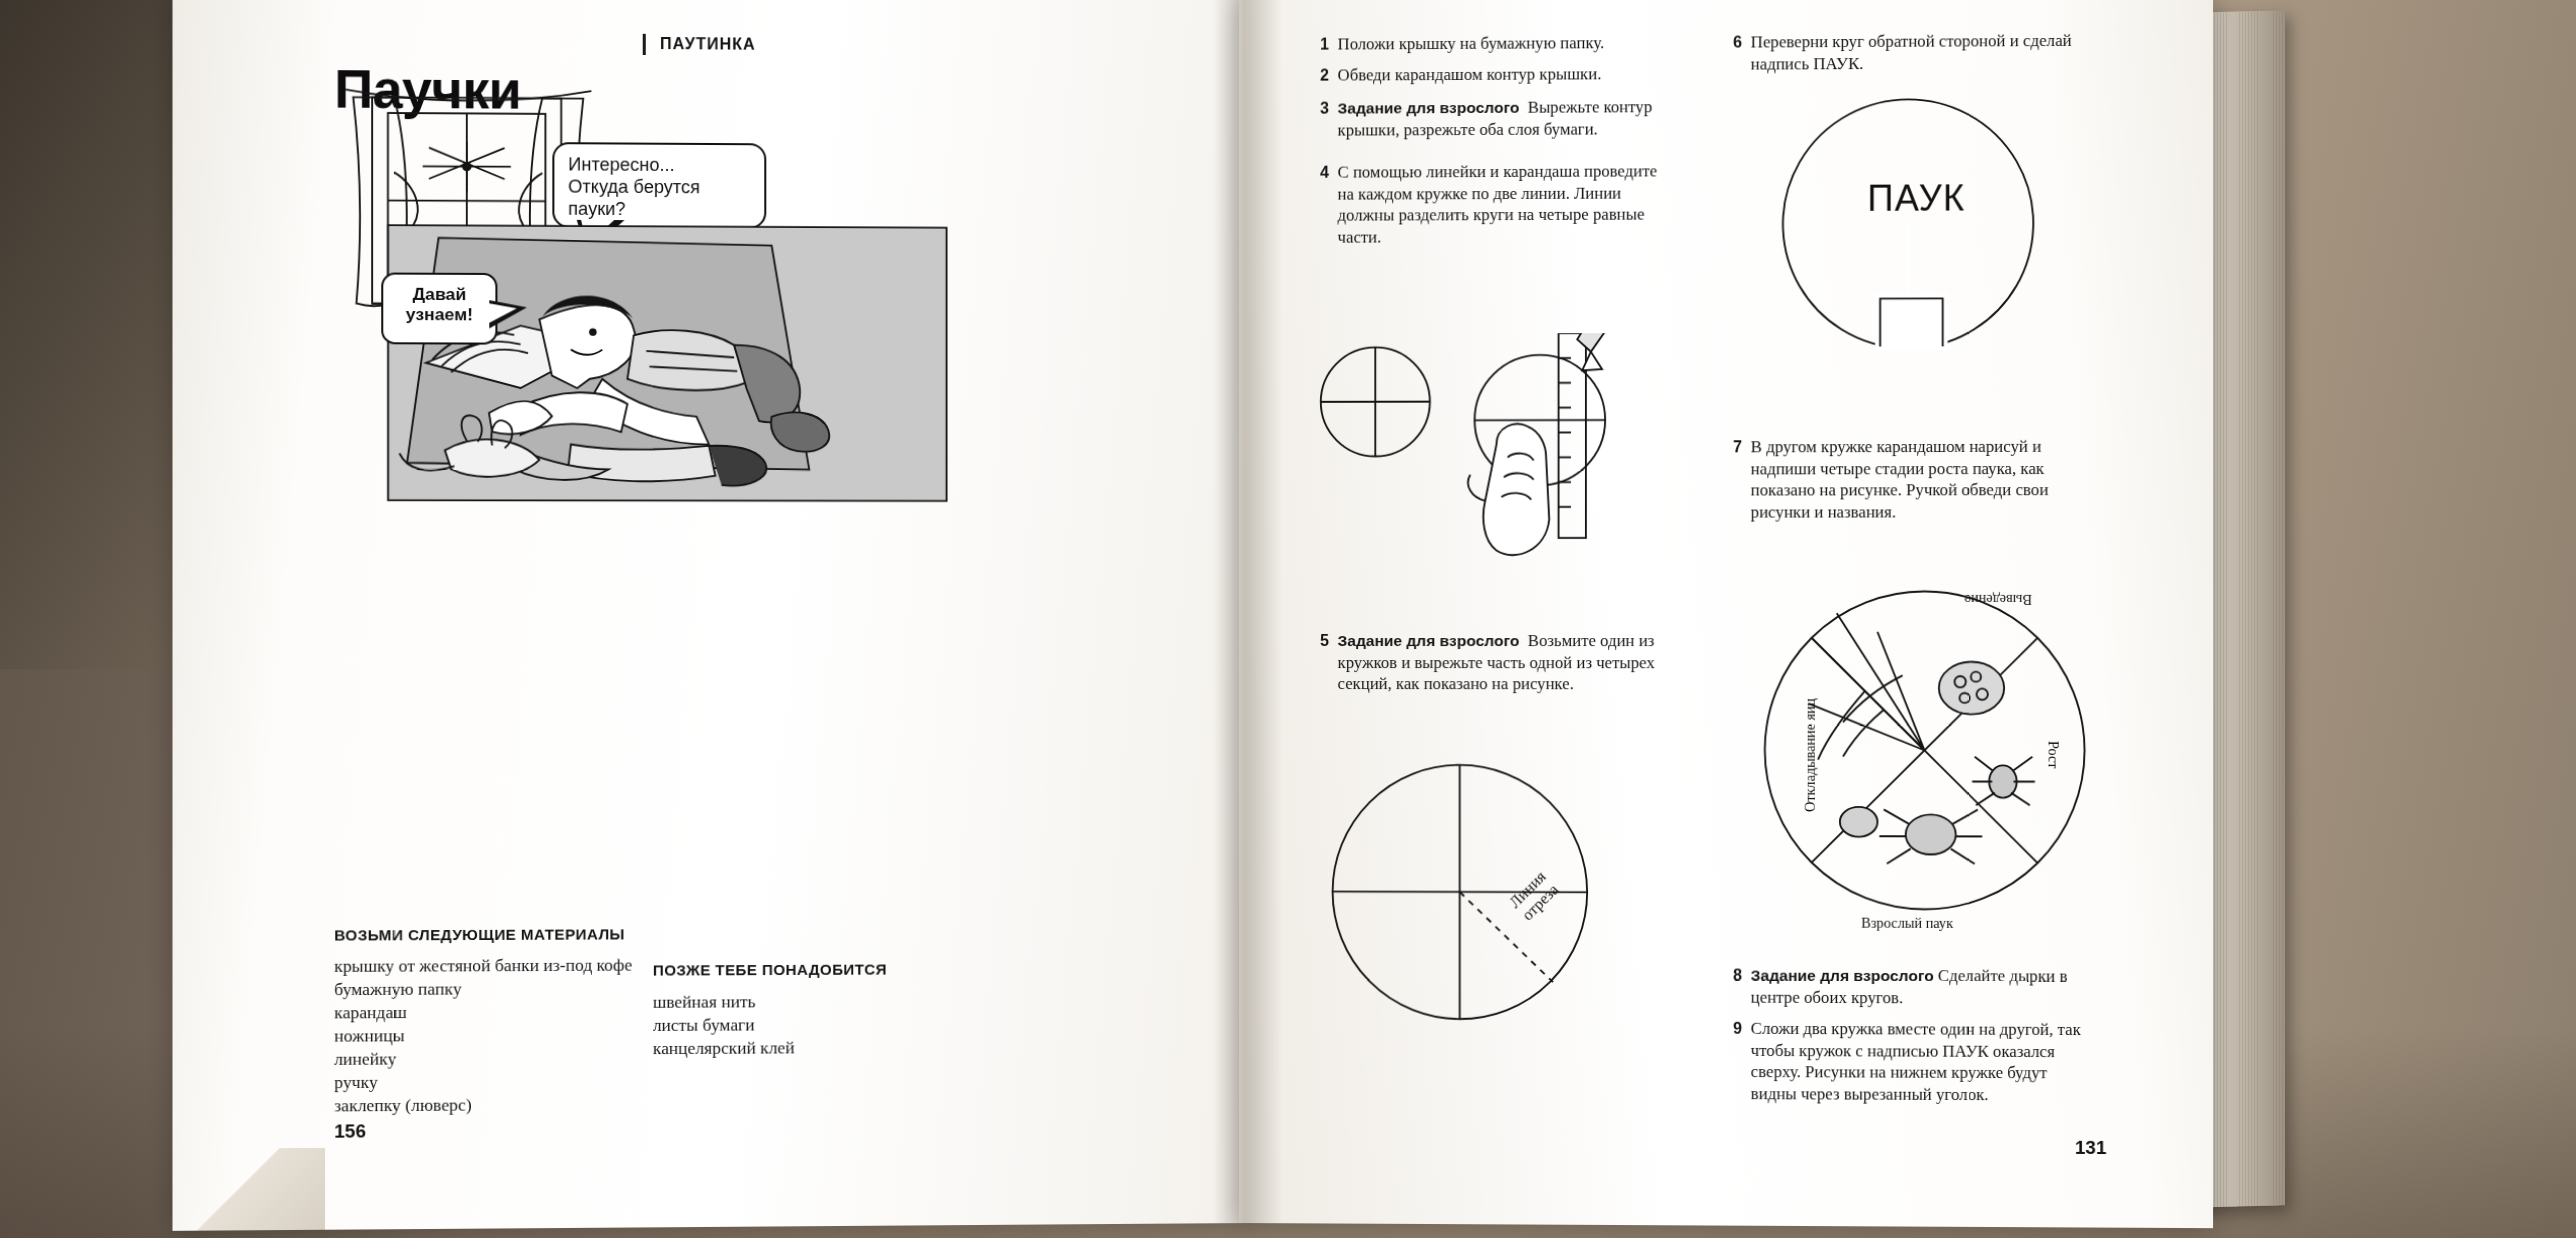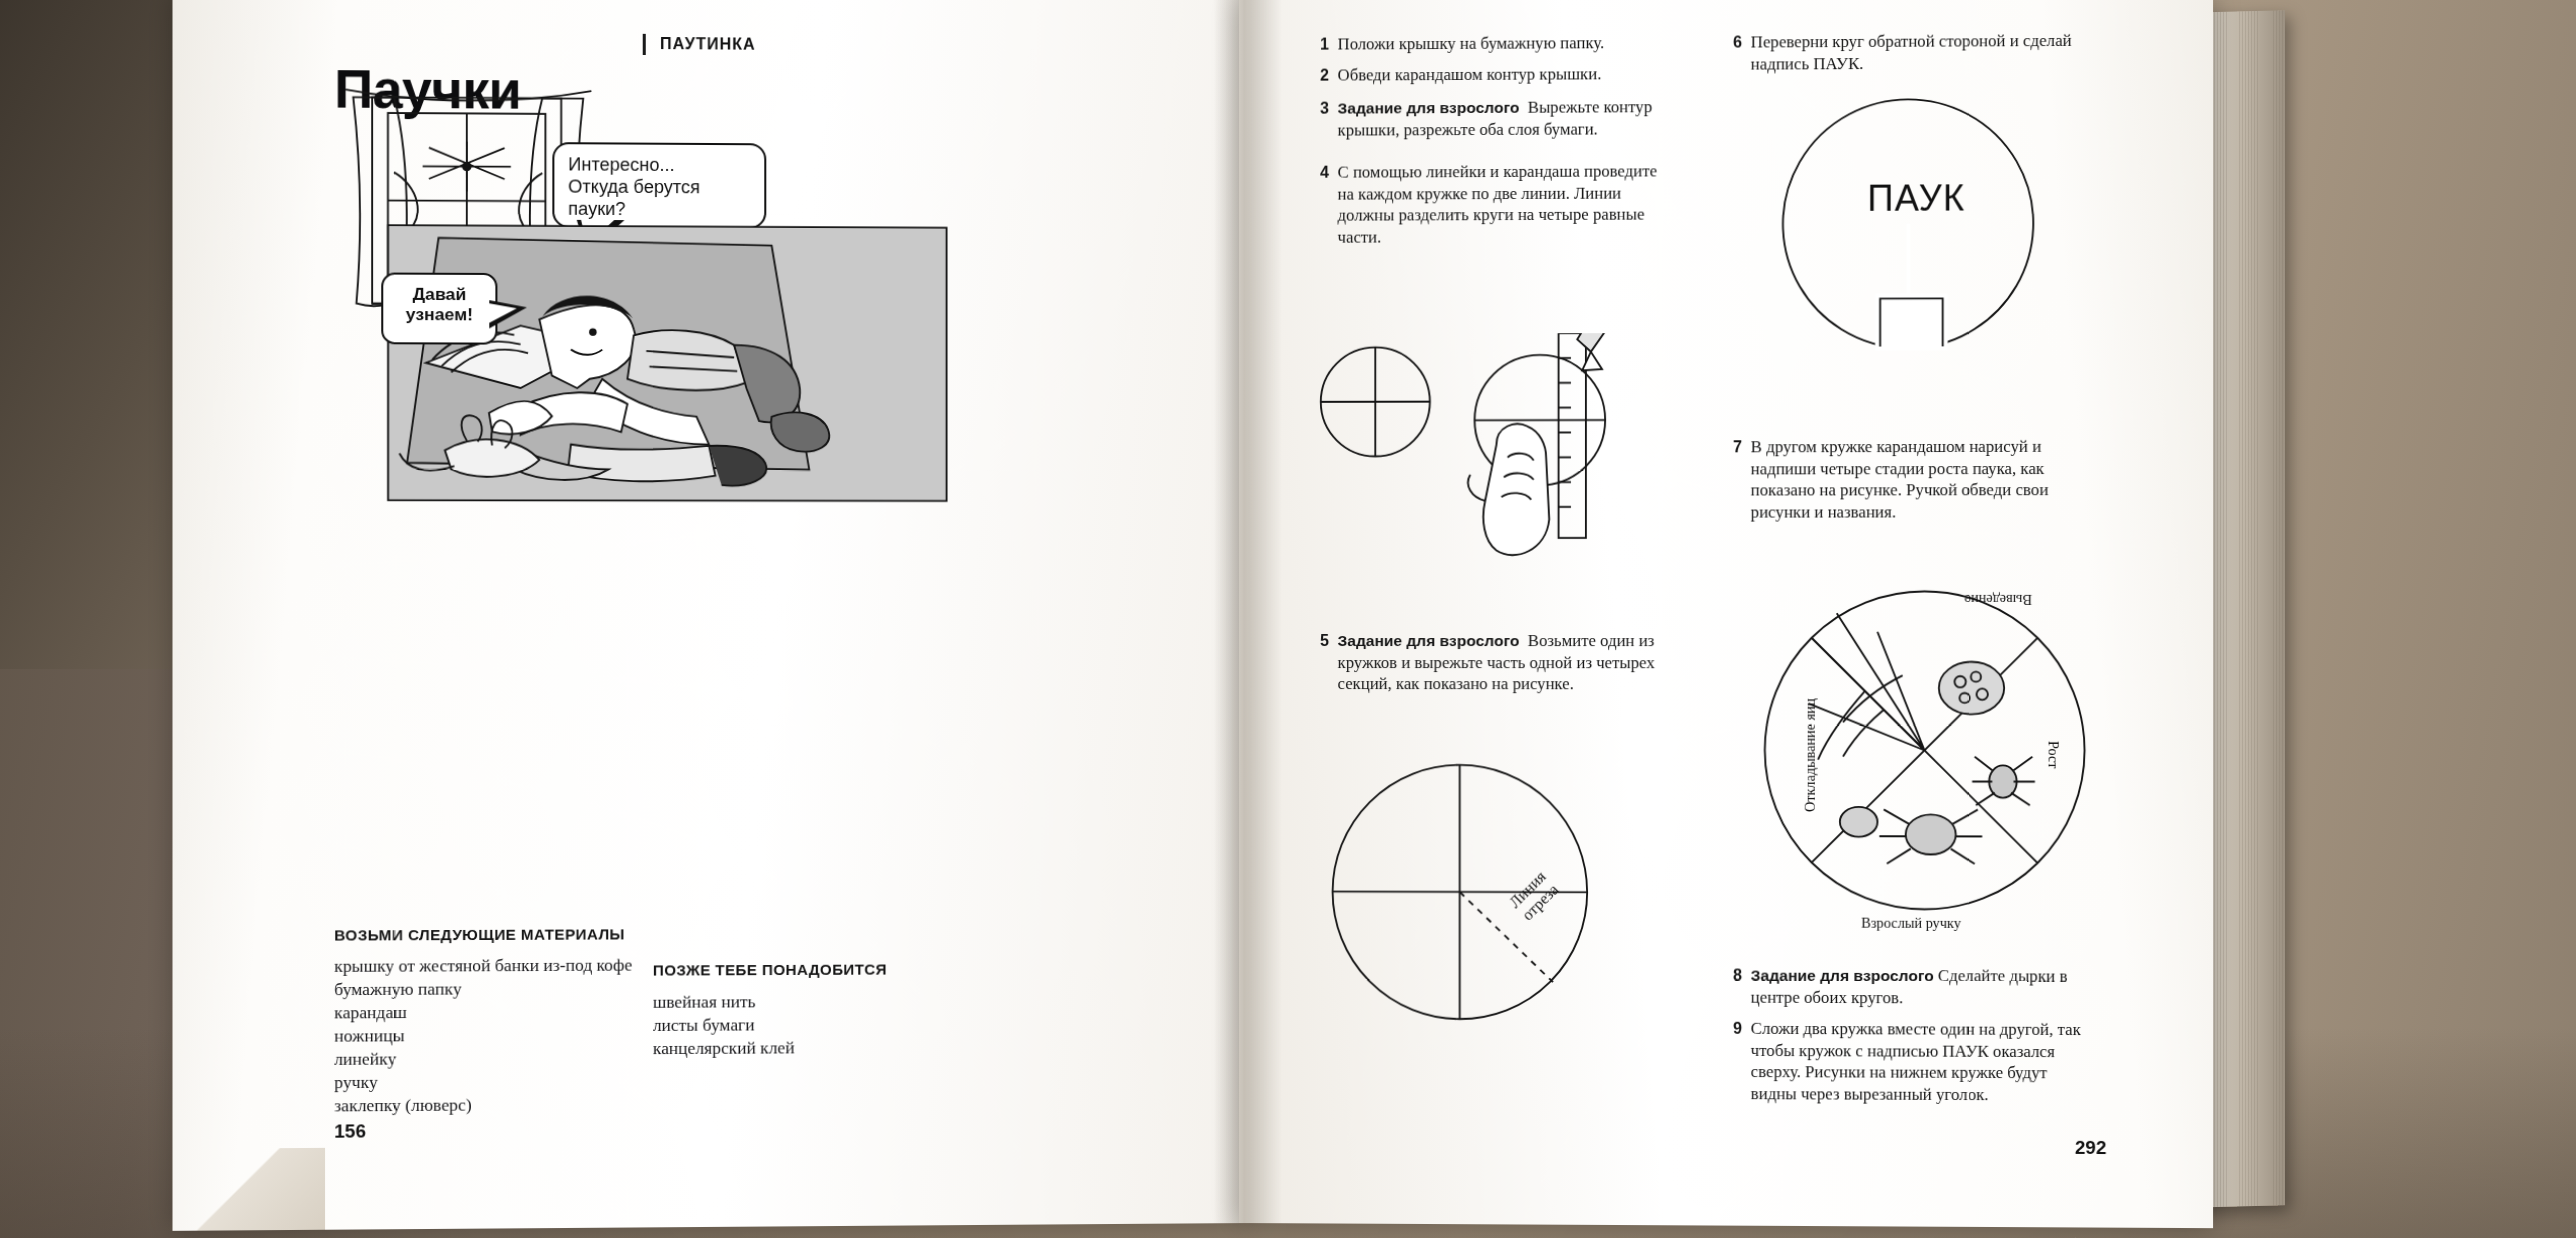--- a/index.html
+++ b/index.html
@@ -480,31 +480,31 @@
           <path d="M388 312 L360 290 M388 330 L356 330 M392 348 L362 368 M422 312 L452 290 M422 330 L456 330 M418 348 L448 368"></path>
 
           <ellipse cx="290" cy="415" rx="40" ry="32" fill="#cccccc"></ellipse>
           <path d="M255 398 L215 375 M250 418 L208 418 M258 438 L220 462 M325 398 L365 375 M330 418 L372 418 M322 438 L360 462"></path>
 
           <ellipse cx="175" cy="395" rx="30" ry="24" fill="#d2d2d2"></ellipse>
         </g>
       </svg>
       <div class="lbl-rot" style="left:721px; top:591px; transform: rotate(180deg);">Выведение</div>
       <div class="lbl-rot" style="left:817px; top:740px; transform: rotate(90deg); transform-origin:left top;">Рост</div>
-      <div class="lbl-rot" style="left:619px; top:913px;">Взрослый ручку</div>
+      <div class="lbl-rot" style="left:619px; top:913px;">Взрослый паук</div>
       <div class="lbl-rot" style="left:560px; top:811px; transform: rotate(-90deg); transform-origin:left top;">Откладывание яиц</div>
 
       <div class="step" style="left:492px; top:963px; width:353px;">
         <span class="num">8</span>
         <span class="body"><span class="lead">Задание для взрослого</span>&nbsp;<span>Сделайте дырки в центре обоих кругов.</span></span>
       </div>
       <div class="step" style="left:492px; top:1016px; width:353px;">
         <span class="num">9</span>
         <span class="body">Сложи два кружка вместе один на другой, так чтобы кружок с надписью ПАУК оказался сверху. Рисунки на нижнем кружке будут видны через вырезанный уголок.</span>
       </div>
 
-      <div id="page-no-right">292</div>
+      <div id="page-no-right">131</div>
     </div>
 
     <div class="gutter"></div>
   </div>
 </div>
 
 
 </body></html>

